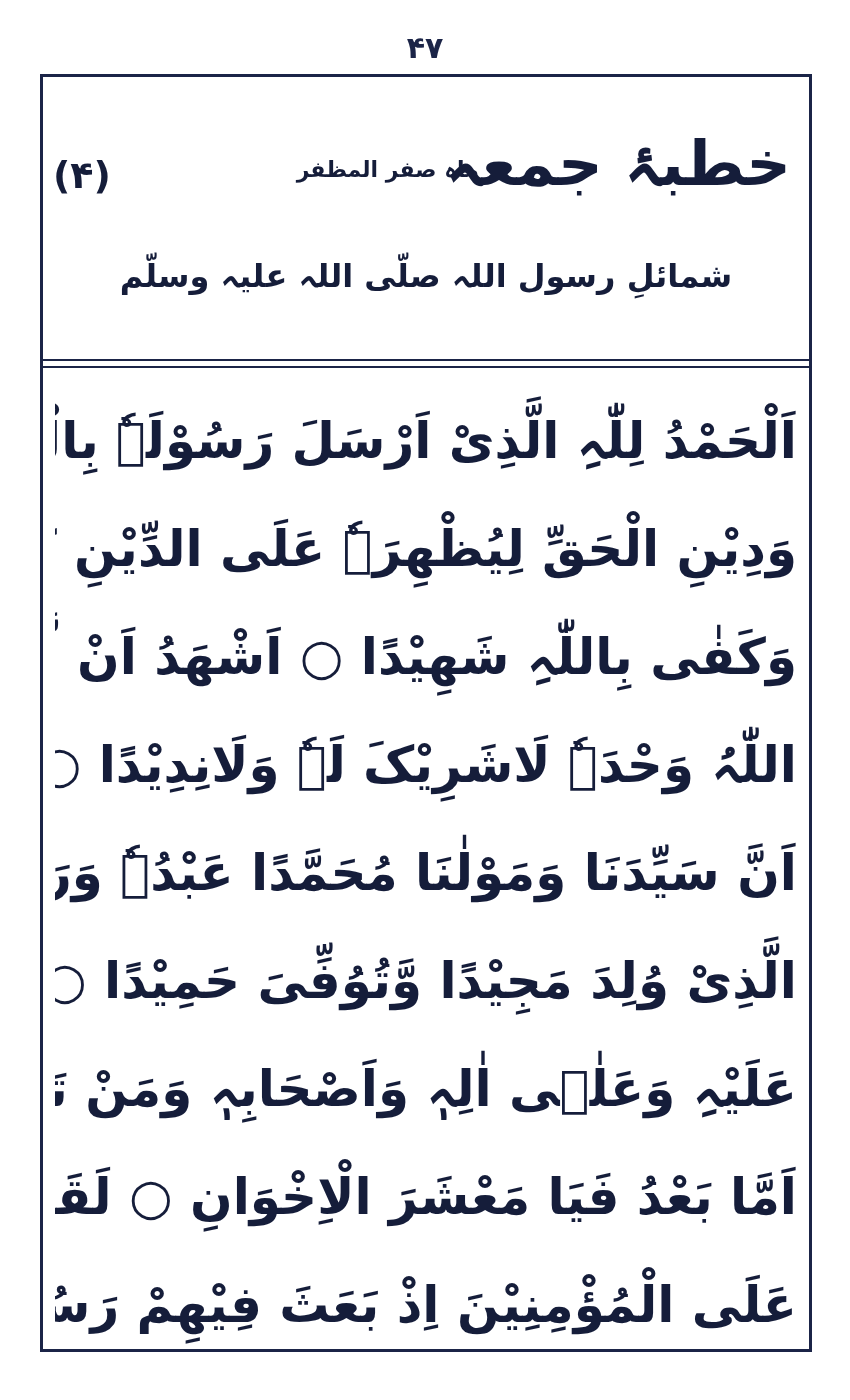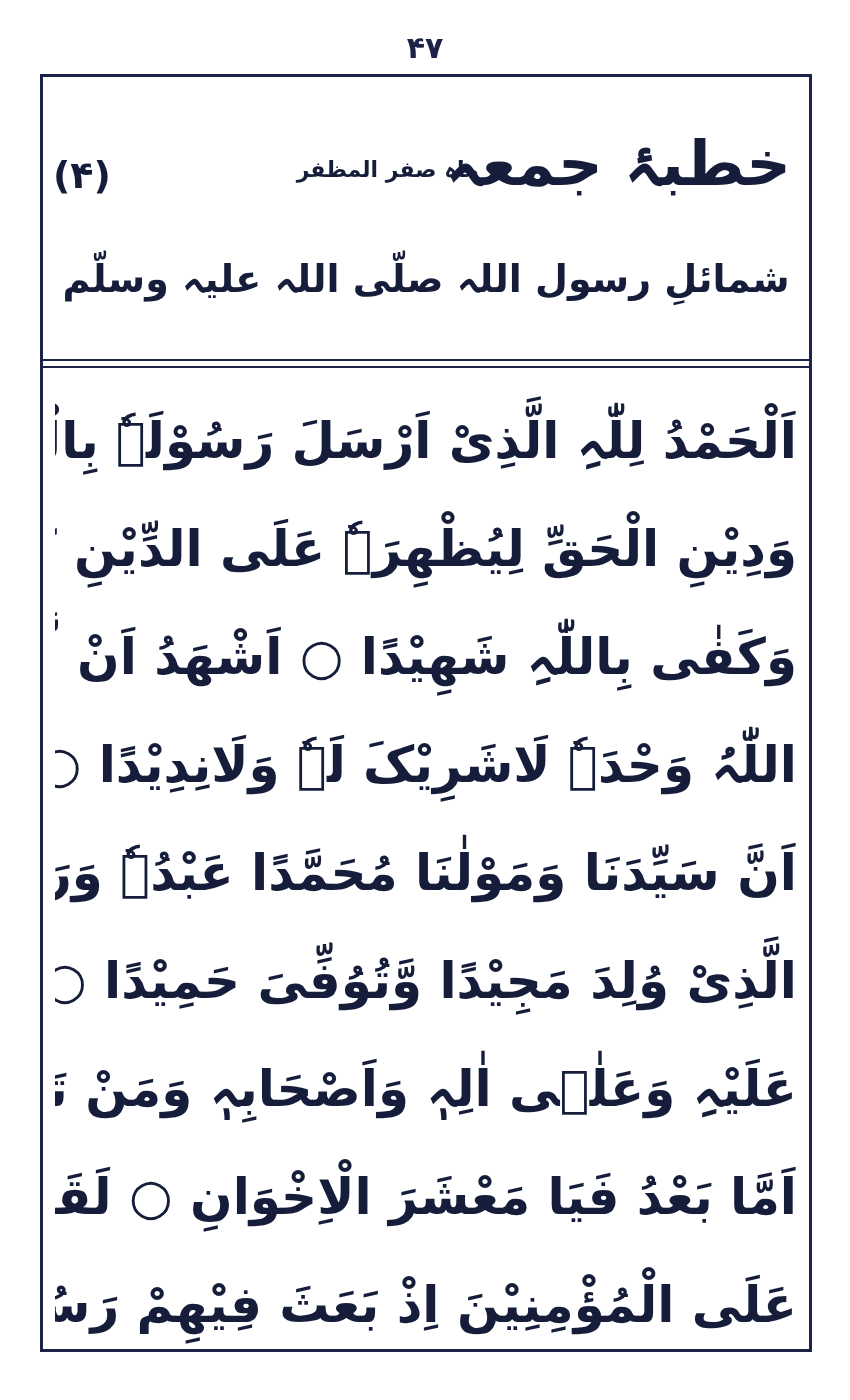--- a/index.html
+++ b/index.html
@@ -78,21 +78,21 @@
     color: #151d3a;
     direction: ltr;
     white-space: nowrap;
   }
   .subtitle {
     position: absolute;
     top: 180px;
     left: 0;
     width: 100%;
     text-align: center;
-    font-size: 38px;
+    font-size: 32px;
     font-weight: bold;
     color: #151d3a;
     direction: rtl;
     white-space: nowrap;
   }
   .double-rule {
     position: absolute;
     left: 0;
     top: 282px;
     width: 100%;

